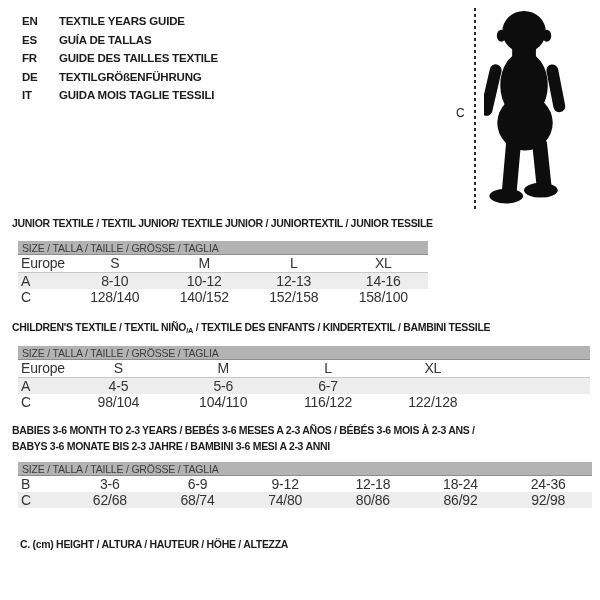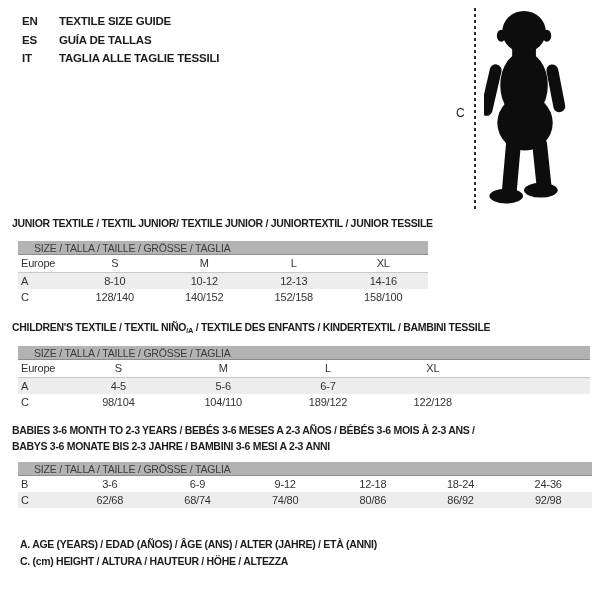--- a/index.html
+++ b/index.html
@@ -14,48 +14,54 @@
              background:repeating-linear-gradient(to bottom,#2b2b2b 0 3px,transparent 3px 6px);}
   .c-label{position:absolute;left:456px;top:106px;font-size:12px;color:#1c1c1c;}
   .baby{position:absolute;left:484px;top:10px;}
   
   .sec-title{position:absolute;left:12px;font-size:10.5px;font-weight:bold;color:#1c1c1c;
              letter-spacing:-0.3px;white-space:nowrap;}
   .sec-title .sub{font-size:7.5px;vertical-align:-2px;}
   
   .sg-table{position:absolute;left:18px;}
   .size-bar{height:14px;line-height:14px;background:#b3b3b3;border-bottom:1px solid #8d8d8d;
-            font-size:10.5px;color:#3d3d3d;padding-left:16px;letter-spacing:-0.2px;box-sizing:border-box;}
-  .trow{display:grid;font-size:11px;letter-spacing:-0.2px;color:#333;}
+            font-size:10.5px;color:#3d3d3d;padding-left:4px;letter-spacing:-0.2px;box-sizing:border-box;}
+  .trow{display:grid;font-size:14px;letter-spacing:-0.2px;color:#333;}
   .trow.cols4{grid-template-columns:52px repeat(4,1fr);}
   .trow.cols5{grid-template-columns:48px repeat(5,1fr);}
   .trow.cols6{grid-template-columns:48px repeat(6,1fr);}
   .trow .cell{text-align:center;line-height:16px;}
   .trow .label{text-align:left;padding-left:3px;}
   .trow.head{border-bottom:1px solid #c8c8c8;}
   .trow.head .cell{line-height:17px;}
   .trow.shade{background:#ededed;}
   
   .footnotes{position:absolute;left:20px;top:536px;}
   .foot-row{font-size:10.5px;font-weight:bold;color:#1c1c1c;line-height:17.3px;letter-spacing:-0.3px;white-space:nowrap;}
 </style>
 </head>
 <body>
 
 <div class="canvas">
 
   <div class="lang-list">
     <div class="lang-row">
-      <span class="lang-code">EN</span><span>TEXTILE SIZE GUIDE</span>
+      <span class="lang-code">EN</span><span>TEXTILE YEARS GUIDE</span>
     </div>
     <div class="lang-row">
       <span class="lang-code">ES</span><span>GUÍA DE TALLAS</span>
     </div>
     <div class="lang-row">
-      <span class="lang-code">IT</span><span>TAGLIA ALLE TAGLIE TESSILI</span>
+      <span class="lang-code">FR</span><span>GUIDE DES TAILLES TEXTILE</span>
+    </div>
+    <div class="lang-row">
+      <span class="lang-code">DE</span><span>TEXTILGRÖßENFÜHRUNG</span>
+    </div>
+    <div class="lang-row">
+      <span class="lang-code">IT</span><span>GUIDA MOIS TAGLIE TESSILI</span>
     </div>
   </div>
 
   <span class="c-label">C</span>
   <div class="dash-line"></div>
   <svg class="baby" width="88" height="196" viewBox="0 0 88 198">
     <g fill="#0d0d0d">
       <ellipse cx="40" cy="22" rx="22" ry="21"></ellipse>
       <ellipse cx="17" cy="26" rx="4.5" ry="6"></ellipse>
       <ellipse cx="63" cy="26" rx="4.5" ry="6"></ellipse>
@@ -110,21 +116,21 @@
     <div class="trow cols5 shade">
       <span class="cell label">A</span>
       <span class="cell">4-5</span>
       <span class="cell">5-6</span>
       <span class="cell">6-7</span>
     </div>
     <div class="trow cols5">
       <span class="cell label">C</span>
       <span class="cell">98/104</span>
       <span class="cell">104/110</span>
-      <span class="cell">189/122</span>
+      <span class="cell">116/122</span>
       <span class="cell">122/128</span>
     </div>
   </div>
 
   <div class="sec-title" style="top:424px">BABIES 3-6 MONTH TO 2-3 YEARS / BEBÉS 3-6 MESES A 2-3 AÑOS / BÉBÉS 3-6 MOIS À 2-3 ANS /</div>
   <div class="sec-title" style="top:440px">BABYS 3-6 MONATE BIS 2-3 JAHRE / BAMBINI 3-6 MESI A 2-3 ANNI</div>
   <div class="sg-table" style="top:462px;width:574px">
     <div class="size-bar">SIZE / TALLA / TAILLE / GRÖSSE / TAGLIA</div>
     <div class="trow cols6">
       <span class="cell label">B</span>
@@ -140,17 +146,16 @@
       <span class="cell">62/68</span>
       <span class="cell">68/74</span>
       <span class="cell">74/80</span>
       <span class="cell">80/86</span>
       <span class="cell">86/92</span>
       <span class="cell">92/98</span>
     </div>
   </div>
 
   <div class="footnotes">
-    <div class="foot-row">A. AGE (YEARS) / EDAD (AÑOS) / ÂGE (ANS) / ALTER (JAHRE) / ETÀ (ANNI)</div>
     <div class="foot-row">C. (cm) HEIGHT / ALTURA / HAUTEUR / HÖHE / ALTEZZA</div>
   </div>
 
 </div>
 
 </body></html>

